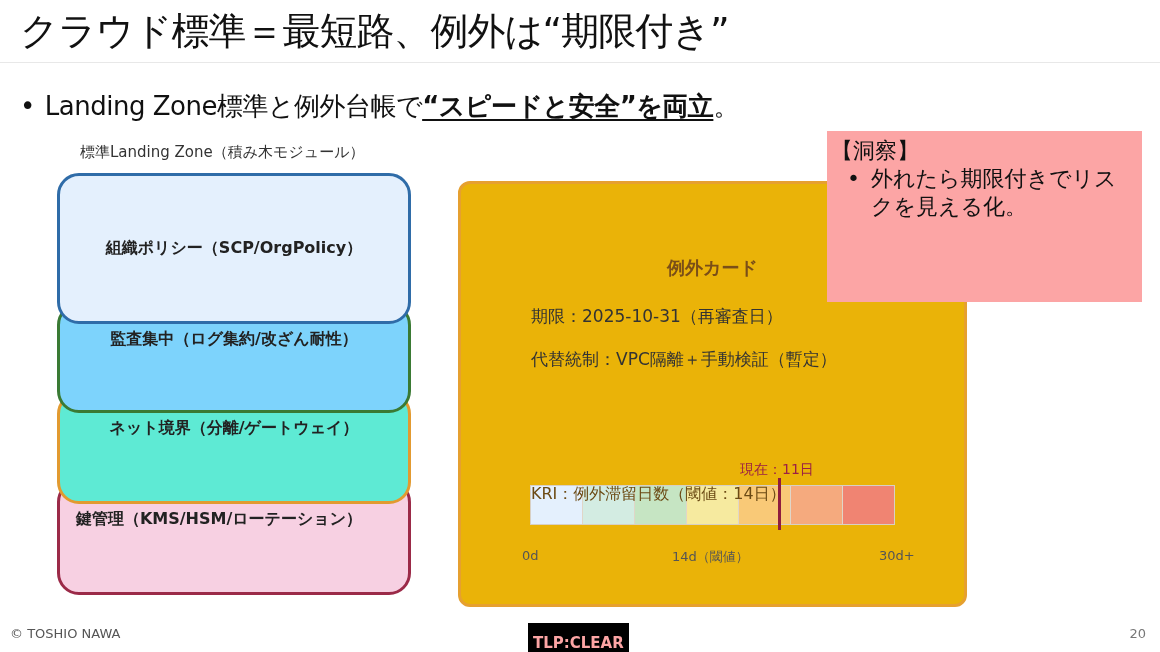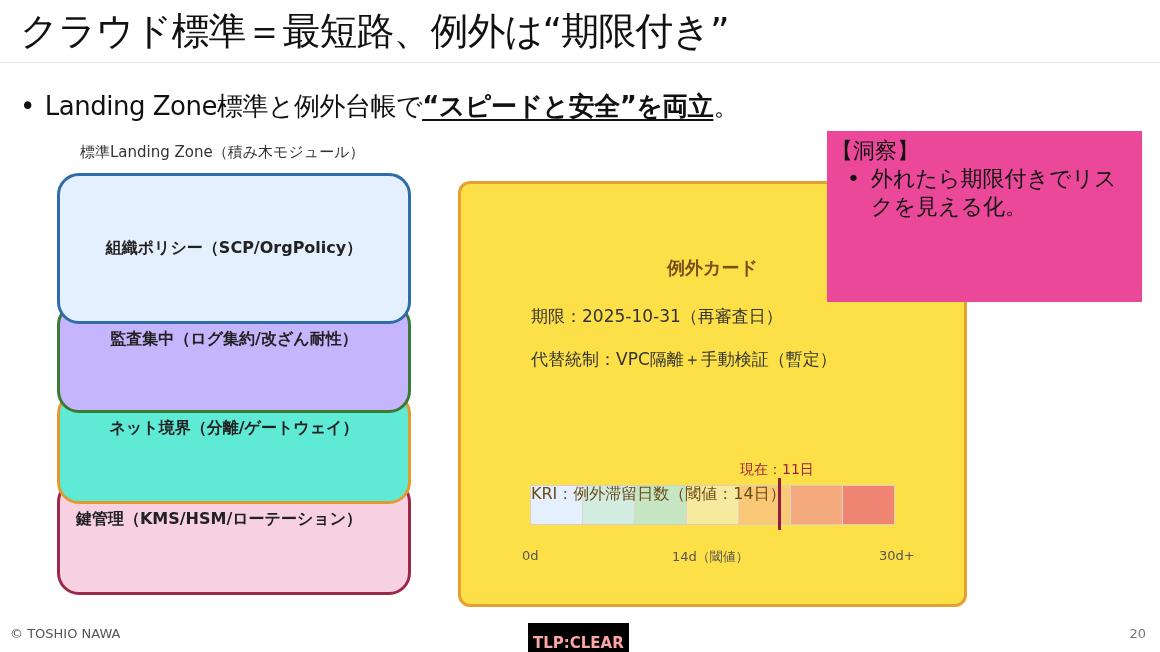--- a/index.html
+++ b/index.html
@@ -8,34 +8,34 @@
   .title { position:absolute; left:20px; top:6px; font-size:38px; font-weight:400; letter-spacing:-1px; line-height:50px; white-space:nowrap; }
   .divider { position:absolute; left:0; top:62px; width:1160px; height:1px; background:#e8e8e8; }
   .bullet { position:absolute; left:20px; top:86px; font-size:26px; line-height:40px; white-space:nowrap; letter-spacing:-0.5px; }
   .bullet .dot { margin-right:10px; }
   .bullet .emph { font-weight:700; text-decoration:underline; text-decoration-thickness:2px; text-underline-offset:4px; }
   .lz-caption { position:absolute; left:80px; top:143px; font-size:15px; color:#333; white-space:nowrap; }
   .layer { position:absolute; left:57px; width:354px; border-radius:22px; border-width:3px; border-style:solid; box-sizing:border-box; }
   .layer .lbl { position:absolute; left:0; right:0; text-align:center; font-size:16px; font-weight:700; color:#222; white-space:nowrap; }
   .l-key { top:480px; height:115px; background:#f7d0e2; border-color:#9b2a48; }
   .l-net { top:392px; height:112px; background:#5eead4; border-color:#e29a30; }
-  .l-audit { top:303px; height:110px; background:#c4b5fd; border-color:#3a7a34;padding-left:46px; }
+  .l-audit { top:303px; height:110px; background:#7dd3fc; border-color:#3a7a34;padding-left:46px; }
   .l-org { top:173px; height:151px; background:#e4f0fd; border-color:#2f6ca8; }
   .card { position:absolute; left:458px; top:181px; width:509px; height:426px; box-sizing:border-box;
-          background:#fde047; border:3px solid #e6a030; border-radius:12px; }
+          background:#eab308; border:3px solid #e6a030; border-radius:12px; }
   .card-title { position:absolute; left:0; right:0; top:72px; text-align:center; font-size:18px; font-weight:700; color:#7a4e18; }
   .card-line { position:absolute; left:70px; font-size:17px; color:#333; white-space:nowrap; }
   .kri-now { position:absolute; left:740px; top:461px; font-size:14px; color:#9b2045; white-space:nowrap; }
   .kri-bar { position:absolute; left:530px; top:485px; width:365px; height:40px; display:flex; border:1px solid #d8d0c4; box-sizing:border-box; }
   .kri-seg { flex:1; border-right:1px solid #e0d6c8; }
   .kri-seg:last-child { border-right:none; }
   .kri-label { position:absolute; left:531px; top:484px; font-size:16px; color:#6b4a14; white-space:nowrap; }
   .kri-marker { position:absolute; left:778px; top:478px; width:3px; height:52px; background:#8f1c3e; }
   .kri-tick { position:absolute; top:548px; font-size:13px; color:#555; white-space:nowrap; }
-  .insight { position:absolute; left:827px; top:131px; width:315px; height:171px; background:#ec4899; box-sizing:border-box; padding:6px 10px 0 4px; font-size:22px; line-height:28px; color:#111; }
+  .insight { position:absolute; left:827px; top:131px; width:315px; height:171px; background:#fca5a5; box-sizing:border-box; padding:6px 10px 0 4px; font-size:22px; line-height:28px; color:#111; }
   .insight .head { margin:0; }
   .insight ul { margin:0; padding:0; list-style:none; }
   .insight li { position:relative; padding-left:40px; }
   .insight li::before { content:"•"; position:absolute; left:16px; }
   .footer-left { position:absolute; left:10px; top:626px; font-size:13px; color:#555; }
   .tlp { position:absolute; left:528px; top:623px; background:#000; color:#fca5a5; font-weight:700; font-size:15px; padding:10px 5px; line-height:20px; }
   .page-num { position:absolute; right:14px; top:626px; font-size:13px; color:#777; }
 </style>
 </head>
 <body>

